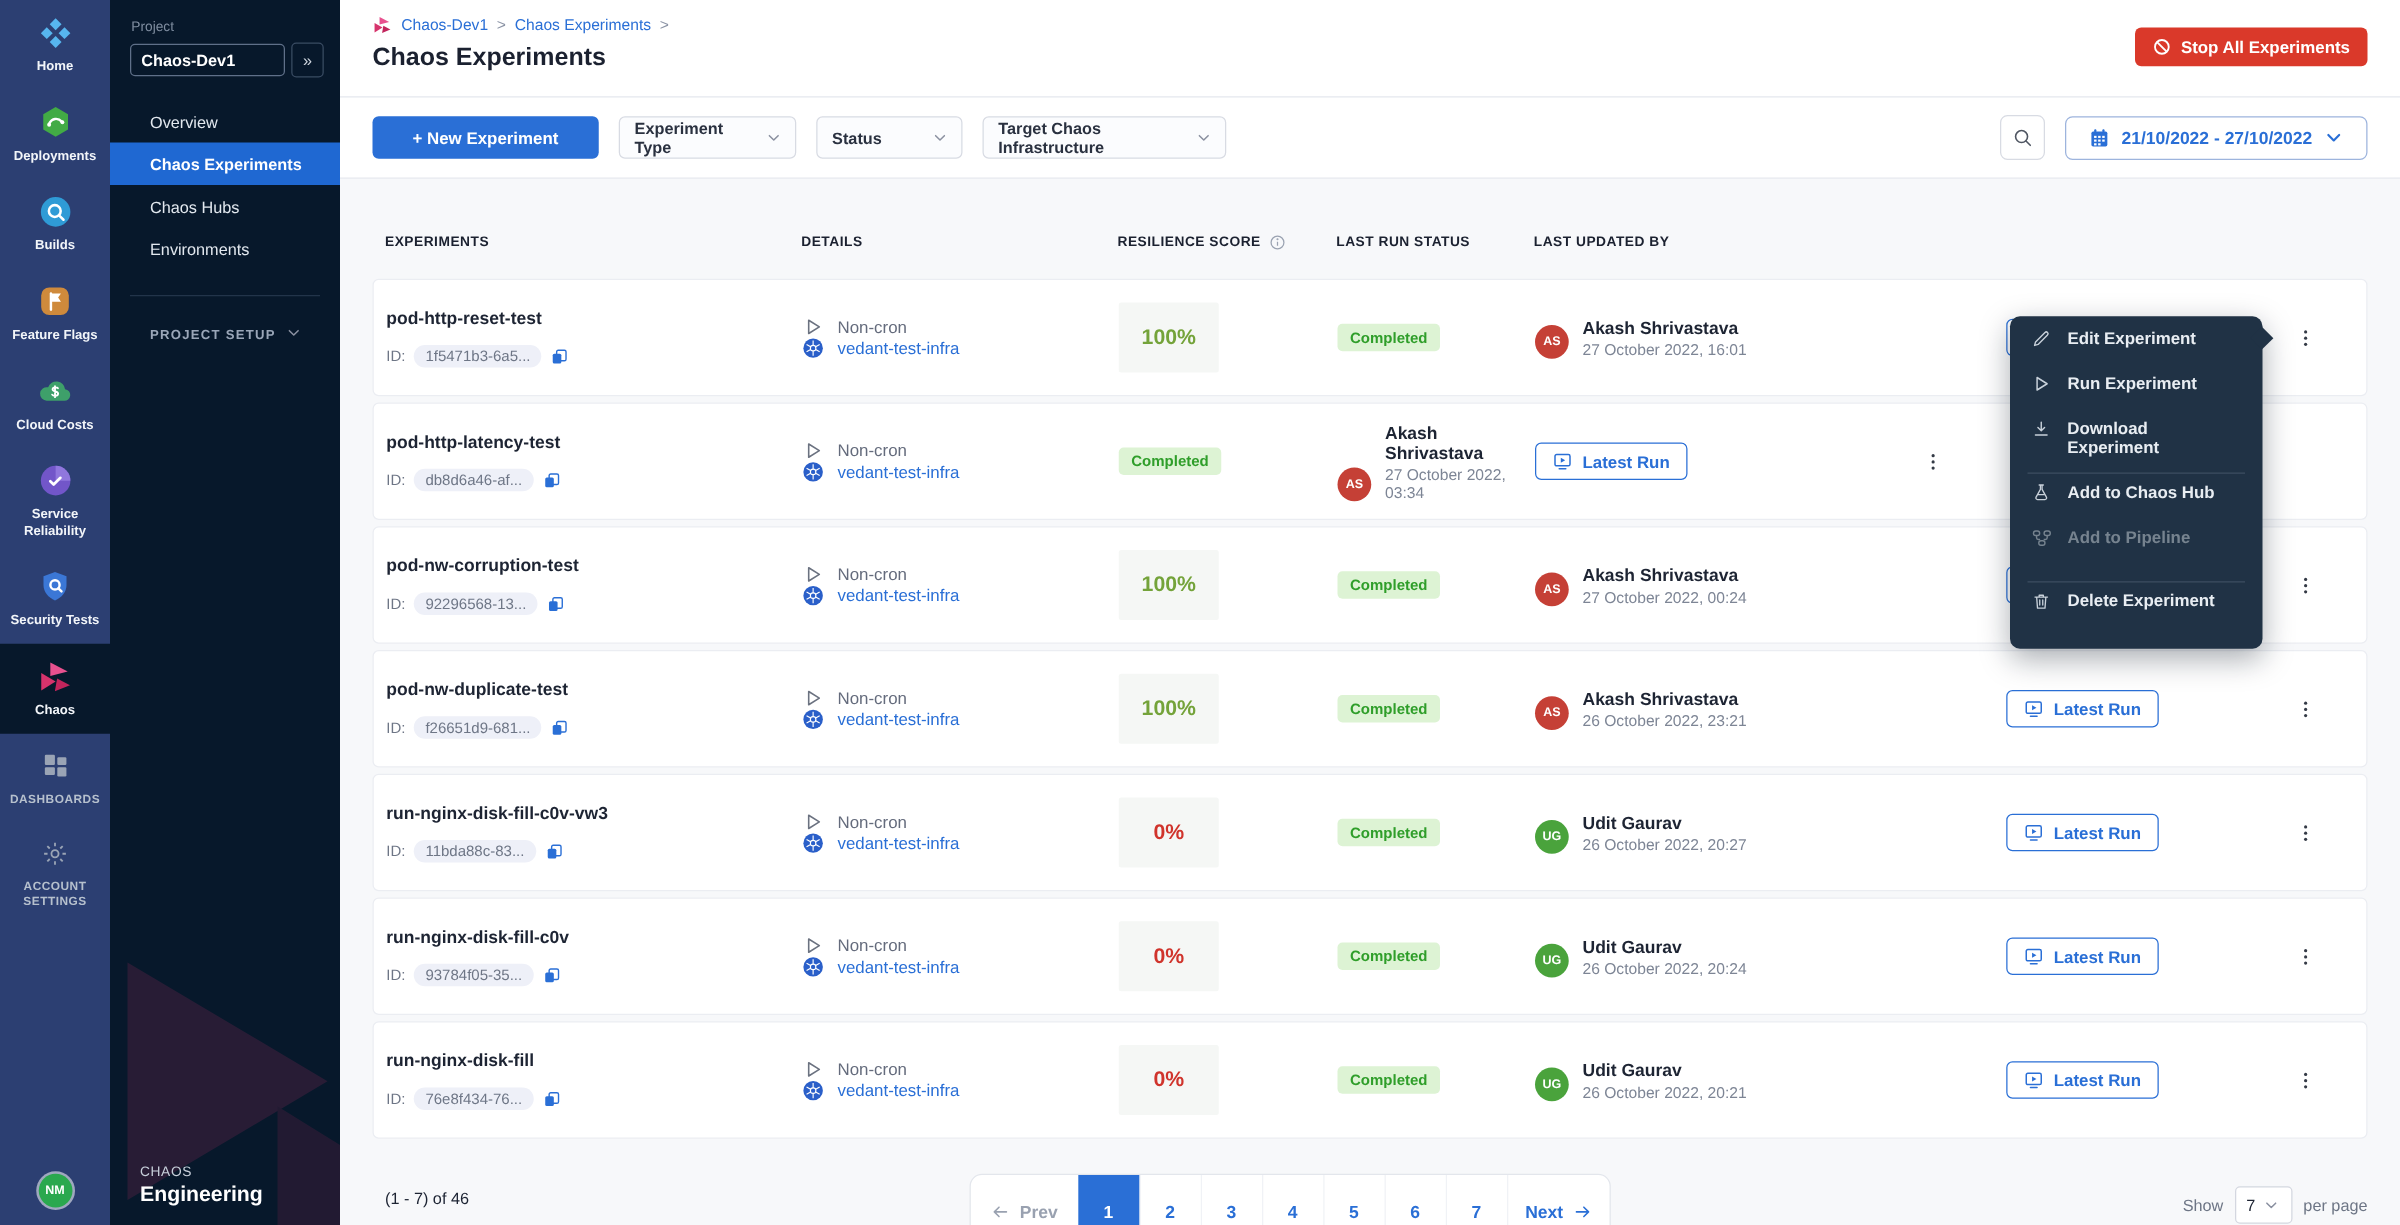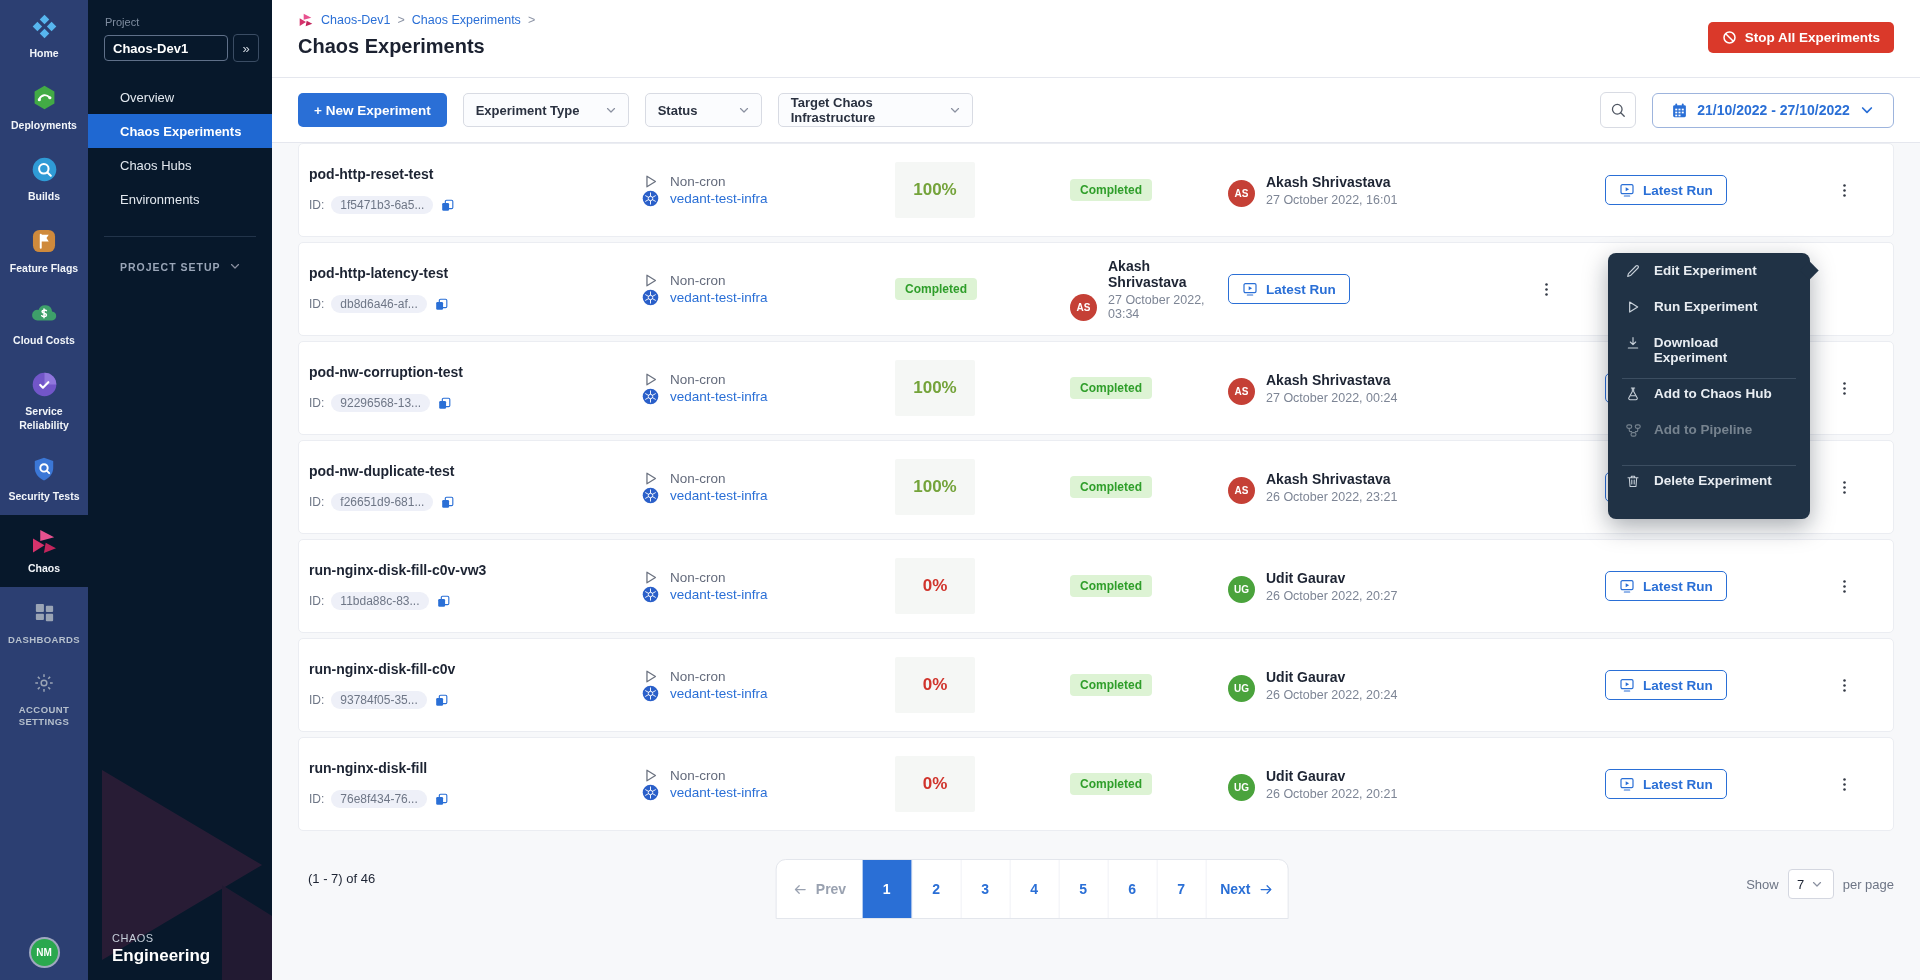--- a/index.html
+++ b/index.html
@@ -42,25 +42,25 @@
   .pagehead{position:relative;height:78px;background:#fff;border-bottom:1px solid #e5e7ee;padding:12px 26px 0;box-sizing:border-box}
   .crumbs{display:flex;align-items:center;gap:7px;font-size:12.5px}
   .crumb{color:#2a6fd6;cursor:pointer}
   .crumb-sep{color:#8b93a5}
   .page-title{margin-top:7px;font-size:20px;font-weight:700;color:#1b2130}
   .stop-btn{position:absolute;right:26px;top:22px;height:31px;background:#da392a;color:#fff;border:none;border-radius:5px;
             font-weight:700;font-size:13.5px;display:flex;align-items:center;gap:8px;padding:0 14px;cursor:pointer;
             font-family:inherit}
   .toolbar{height:64px;background:#fff;border-bottom:1px solid #e5e7ee;display:flex;align-items:center;padding:0 26px;gap:16px}
   .btn-primary{height:34px;background:#2a6fd6;color:#fff;border:none;border-radius:5px;font-size:13.5px;font-weight:700;
-               padding:0 16px;display:flex;align-items:center;cursor:pointer;font-family:inherit}
+               padding:0 32px;display:flex;align-items:center;cursor:pointer;font-family:inherit}
   .dd{height:34px;border:1px solid #d8dbe3;background:#fbfcfe;border-radius:5px;display:flex;align-items:center;
       justify-content:space-between;gap:10px;padding:0 10px 0 12px;font-size:13px;font-weight:600;color:#2a3140;
       cursor:pointer;box-sizing:border-box}
-  .dd0{width:166px}.dd1{width:117px}.dd2{width:195px}
+  .dd0{width:142px}.dd1{width:117px}.dd2{width:195px}
   .icon-btn{width:34px;height:34px;border:1px solid #d8dbe3;border-radius:6px;background:#fff;display:flex;
             align-items:center;justify-content:center;margin-left:auto;cursor:pointer}
   .date-btn{width:242px;height:35px;border:1px solid #9db4dd;border-radius:6px;background:#fff;color:#2a6fd6;
             font-weight:700;font-size:14px;display:flex;align-items:center;justify-content:center;gap:9px;cursor:pointer;
             box-sizing:border-box}
 
   .content{position:relative;padding:0 26px}
   .grid{display:grid;grid-template-columns:333px 253px 175px 158px 377px 1fr;align-items:center}
   .thead{padding:44px 0 22px}
   .th{font-size:11px;font-weight:700;color:#1b2130;letter-spacing:.4px;padding-left:10px;display:flex;align-items:center;gap:6px}
@@ -349,20 +349,37 @@
         <span>21/10/2022 - 27/10/2022</span>
         <span style="display:flex">
             <svg viewBox="0 0 24 24" width="16" height="16" fill="none" stroke="#2a6fd6" stroke-width="2.6" stroke-linecap="round" stroke-linejoin="round">
               <path d="M5.5 9l6.5 6.5L18.5 9"></path>
             </svg>
           </span>
       </div>
     </div>
 
     <div class="content">
+      <div class="grid thead">
+        <div class="th">EXPERIMENTS</div>
+        <div class="th">DETAILS</div>
+        <div class="th">
+          <span>RESILIENCE SCORE</span>
+          <span style="display:flex">
+              <svg viewBox="0 0 24 24" width="14" height="14" fill="none" stroke="#9aa2b1" stroke-width="1.7">
+                <circle cx="12" cy="12" r="8.8"></circle>
+                <path d="M12 11v5.5"></path>
+                <circle cx="12" cy="7.6" r="0.6" fill="#9aa2b1"></circle>
+              </svg>
+            </span>
+        </div>
+        <div class="th">LAST RUN STATUS</div>
+        <div class="th">LAST UPDATED BY</div>
+        <div class="th"></div>
+      </div>
 
       <div id="mount-rows">
   <div class="grid row">
     <div class="cell">
       <div class="exp-name">pod-http-reset-test</div>
       <div class="id-row">
         <span>ID:</span>
         <span class="id-chip">1f5471b3-6a5...</span>
         <span class="copy-btn">
                   <svg viewBox="0 0 24 24" width="15" height="15">

